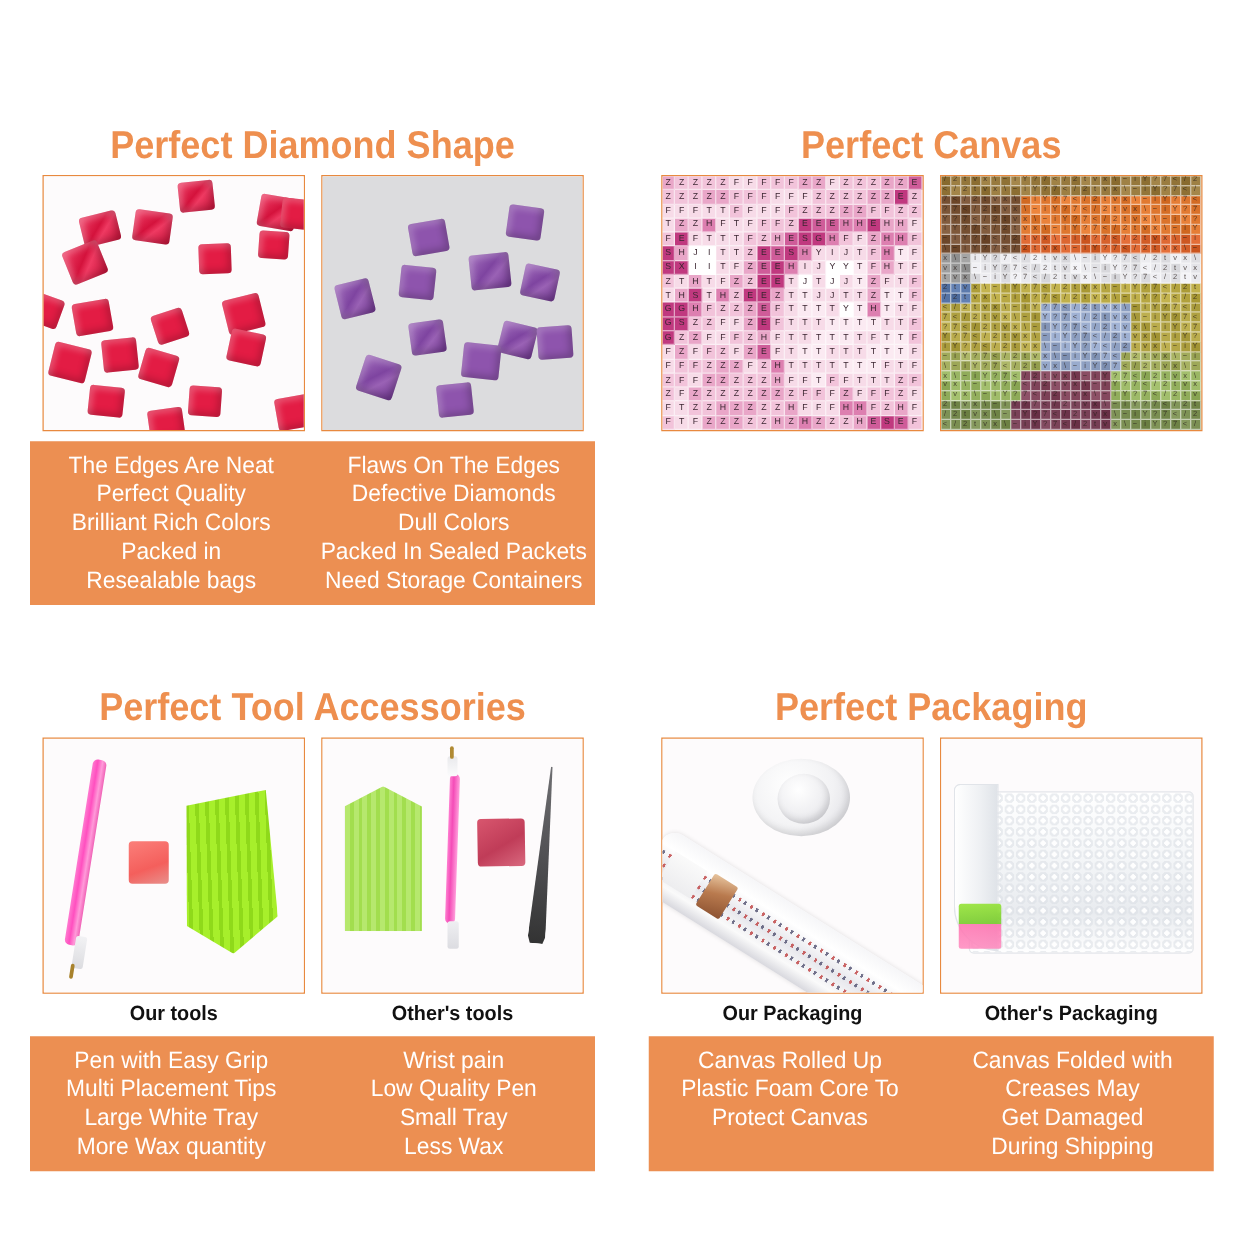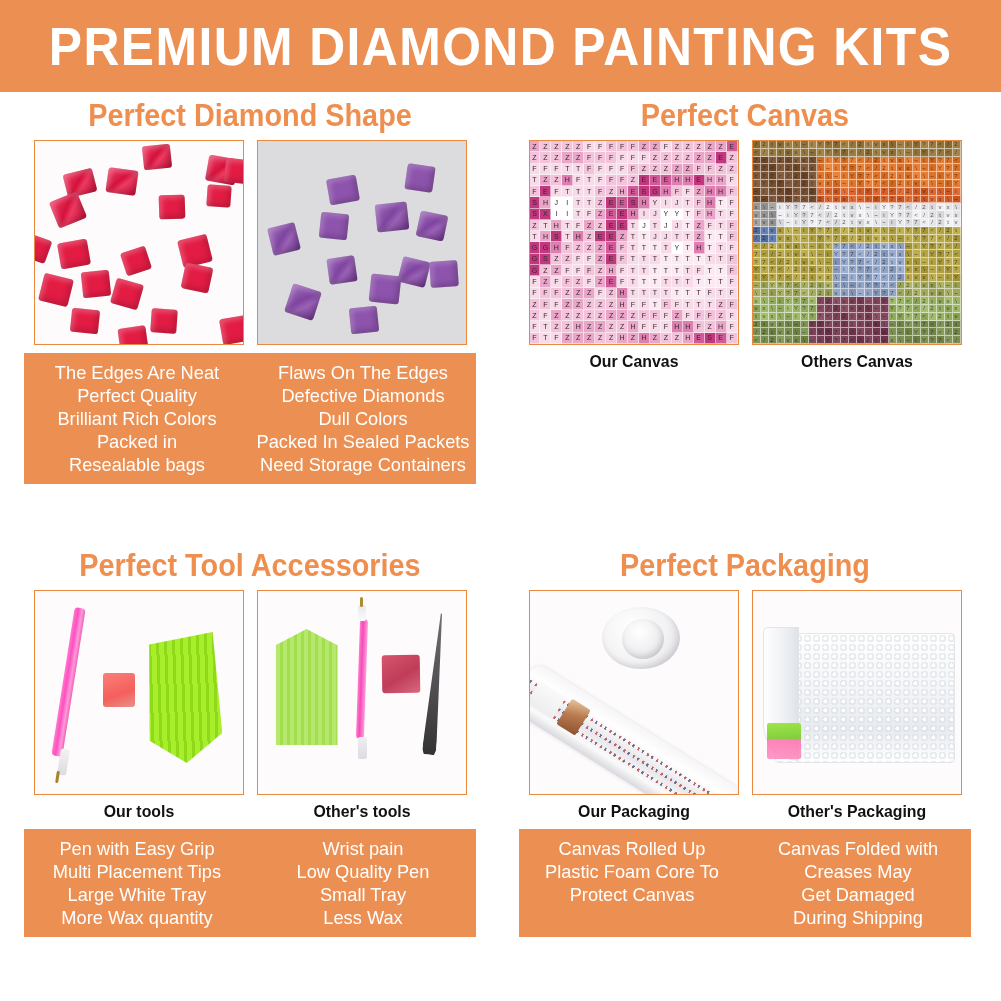--- a/index.html
+++ b/index.html
@@ -142,23 +142,20 @@
     position:absolute;border-radius:6px 0 0 40px;
     background:linear-gradient(90deg,#ffffff 0%,#eef0f3 60%,#dfe3e8 100%);
     border:1px solid #e1e4e9;
   }
 </style>
 </head>
 <body>
 
 <div class="page">
 
-  <div class="header">
-    <div class="header-title">PREMIUM DIAMOND PAINTING KITS</div>
-  </div>
 
   <div class="band" style="top:98px;height:440px;">
 
     <div class="half left">
       <div class="section-title">Perfect Diamond Shape</div>
 
       <div class="photo-row">
 
         <div class="photo">
           <div class="bg-white"></div>
@@ -1241,24 +1238,20 @@
               <div class="cell symbolic" style="background: rgb(106, 126, 66);">i</div>
               <div class="cell symbolic" style="background: rgb(128, 148, 88);">Y</div>
               <div class="cell symbolic" style="background: rgb(119, 139, 79);">?</div>
               <div class="cell symbolic" style="background: rgb(110, 130, 70);">7</div>
               <div class="cell symbolic" style="background: rgb(132, 152, 92);">&lt;</div>
               <div class="cell symbolic" style="background: rgb(123, 143, 83);">/</div>
             </div>
         </div>
       </div>
 
-      <div class="caption-row">
-        <div class="caption">Our Canvas</div>
-        <div class="caption">Others Canvas</div>
-      </div>
 
     </div>
   </div>
 
   <div class="band" style="top:548px;height:450px;">
 
     <div class="half left">
       <div class="section-title">Perfect Tool Accessories</div>
 
       <div class="photo-row">

